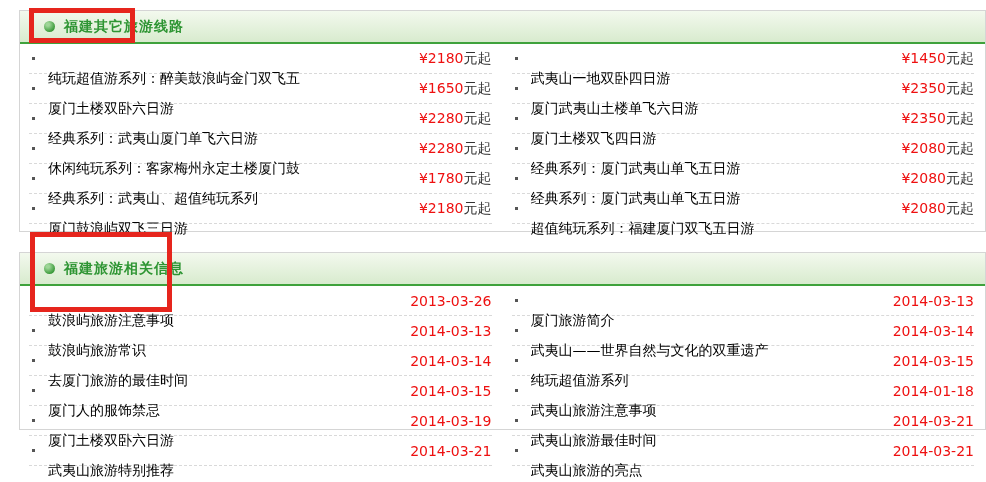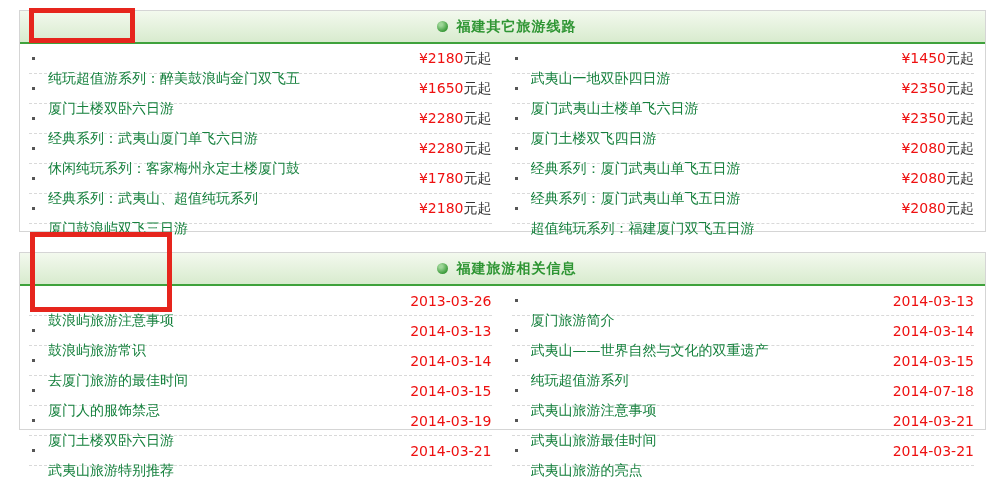--- a/index.html
+++ b/index.html
@@ -10,45 +10,44 @@
     font-size:14px;color:#3f3f3f;
   }
   .panel{
     position:absolute;left:19px;right:0;
     background:#fff;border:1px solid #d5d5d5;box-sizing:border-box;
   }
   #panel-routes{top:10px;height:222px;}
   #panel-info{top:252px;height:178px;}
   .panel-header{
     height:31px;display:flex;align-items:center;
-    padding-left:8px;
+    padding-left:24px;
     background:linear-gradient(#f3f9ee,#d8ebce);
     border-bottom:2px solid #3fa23c;
-    justify-content:center;
   }
   .sphere-icon{
     width:11px;height:11px;border-radius:50%;
     background:radial-gradient(circle at 35% 32%,#9ed698 15%,#3d9c3c 70%,#2c862c);
     margin-right:9px;flex:0 0 auto;
   }
   .panel-title{
     color:#2e9533;font-weight:bold;font-size:14px;letter-spacing:1px;
   }
   .cols{display:flex;}
   .col{flex:1 1 50%;min-width:0;padding:0 11px 0 9px;}
   .row{
     height:29px;display:flex;align-items:center;
     border-bottom:1px dashed #d9d9d9;
   }
   .dot{
     width:3px;height:3px;background:#555;flex:0 0 auto;
     margin:0 13px 0 3px;
   }
   .row-label{
-    color:#15803d;text-decoration:none;cursor:pointer;
+    color:#000000;text-decoration:none;cursor:pointer;
     white-space:nowrap;overflow:hidden;text-overflow:ellipsis;
     flex:1 1 auto;min-width:0;margin-top:41px;
   }
   .row-value{flex:0 0 auto;white-space:nowrap;margin-left:8px;}
   .row-value .amount{color:#ee1010;font-style:normal;}
   .row-value .suffix{color:#333;font-style:normal;}
   .annotation-box{
     position:absolute;border:5px solid #e6251d;box-sizing:border-box;
     background:transparent;pointer-events:none;z-index:10;
   }
@@ -181,21 +180,21 @@
           <span class="row-value"><em class="amount">2014-03-14</em></span>
         </div>
       <div class="row">
           <span class="dot"></span>
           <a class="row-label">纯玩超值游系列</a>
           <span class="row-value"><em class="amount">2014-03-15</em></span>
         </div>
       <div class="row">
           <span class="dot"></span>
           <a class="row-label">武夷山旅游注意事项</a>
-          <span class="row-value"><em class="amount">2014-07-18</em></span>
+          <span class="row-value"><em class="amount">2014-01-18</em></span>
         </div>
       <div class="row">
           <span class="dot"></span>
           <a class="row-label">武夷山旅游最佳时间</a>
           <span class="row-value"><em class="amount">2014-03-21</em></span>
         </div>
       <div class="row">
           <span class="dot"></span>
           <a class="row-label">武夷山旅游的亮点</a>
           <span class="row-value"><em class="amount">2014-03-21</em></span>

